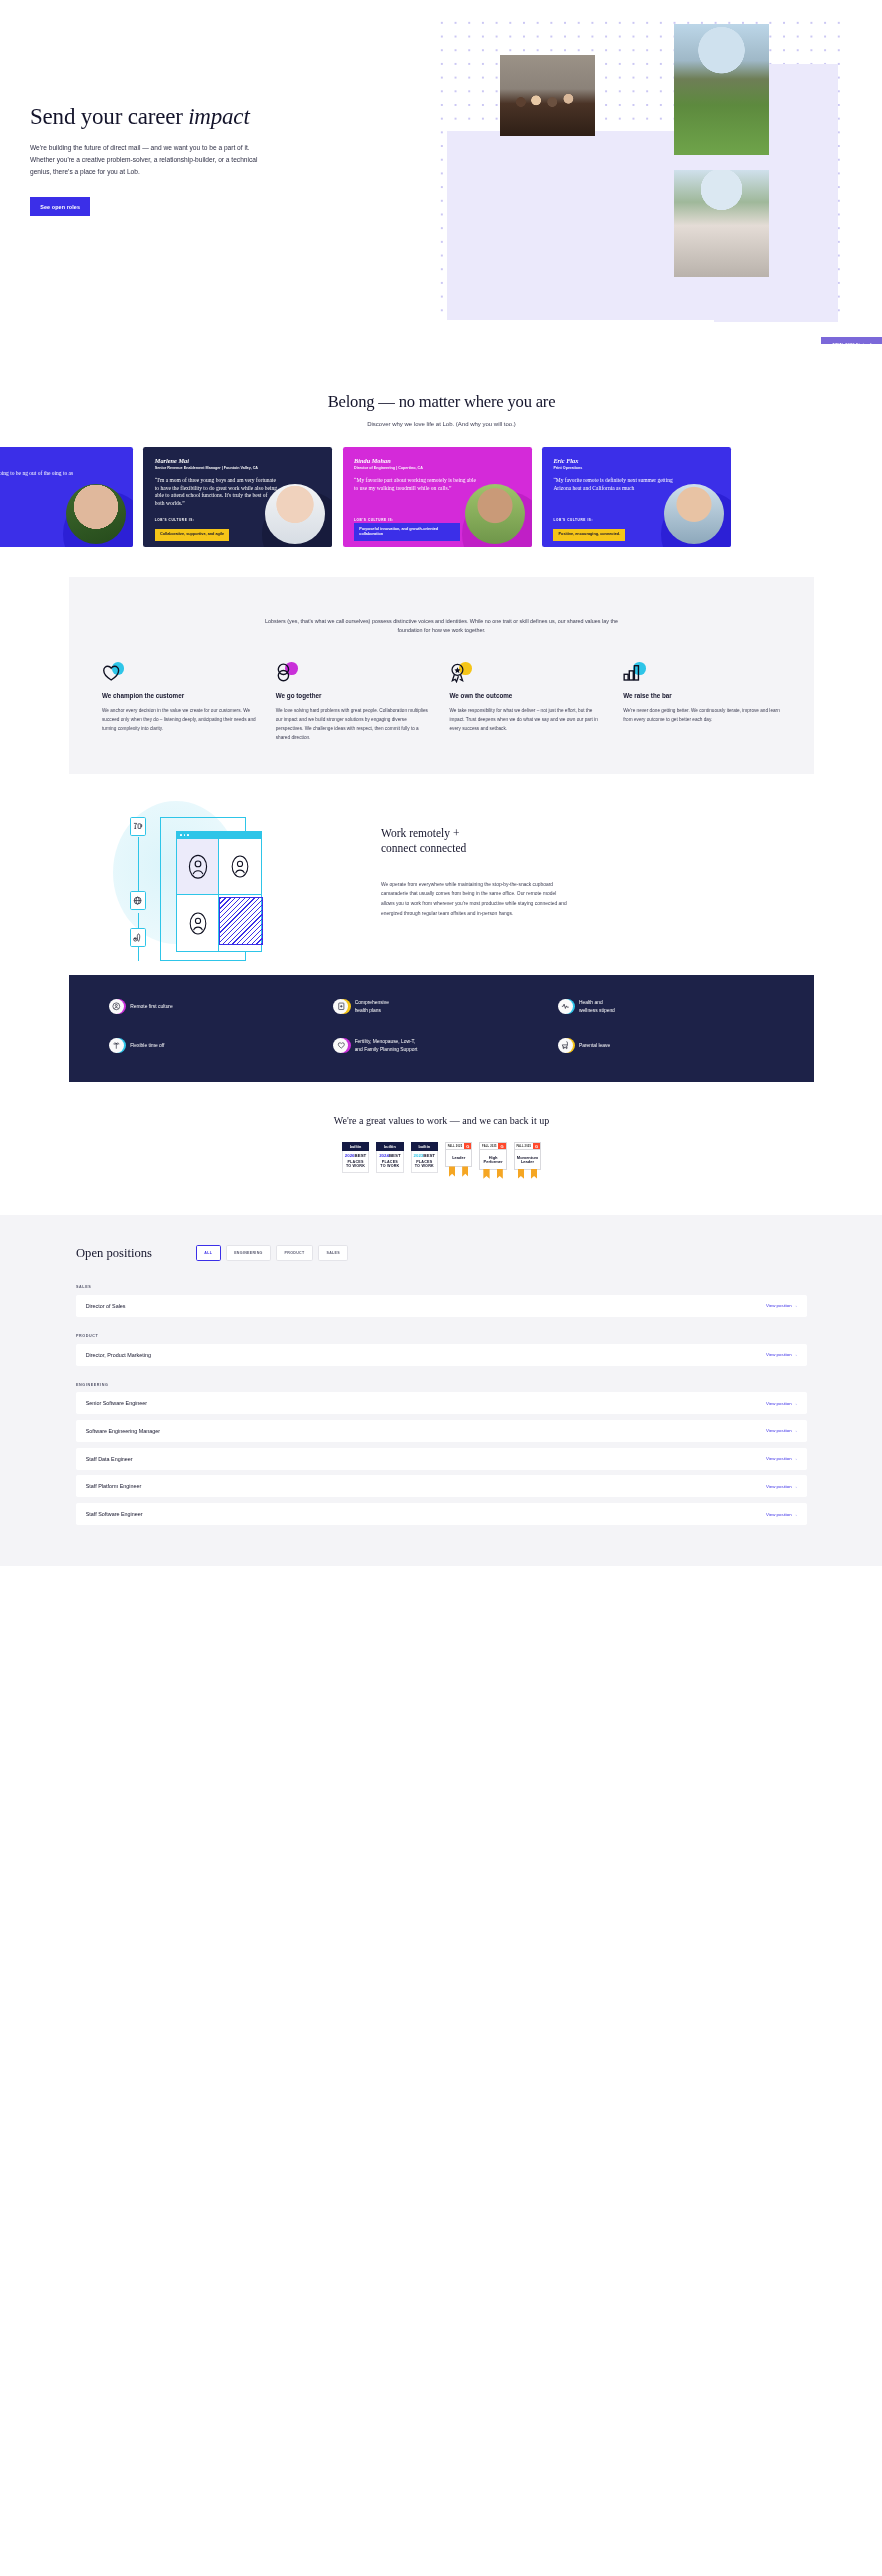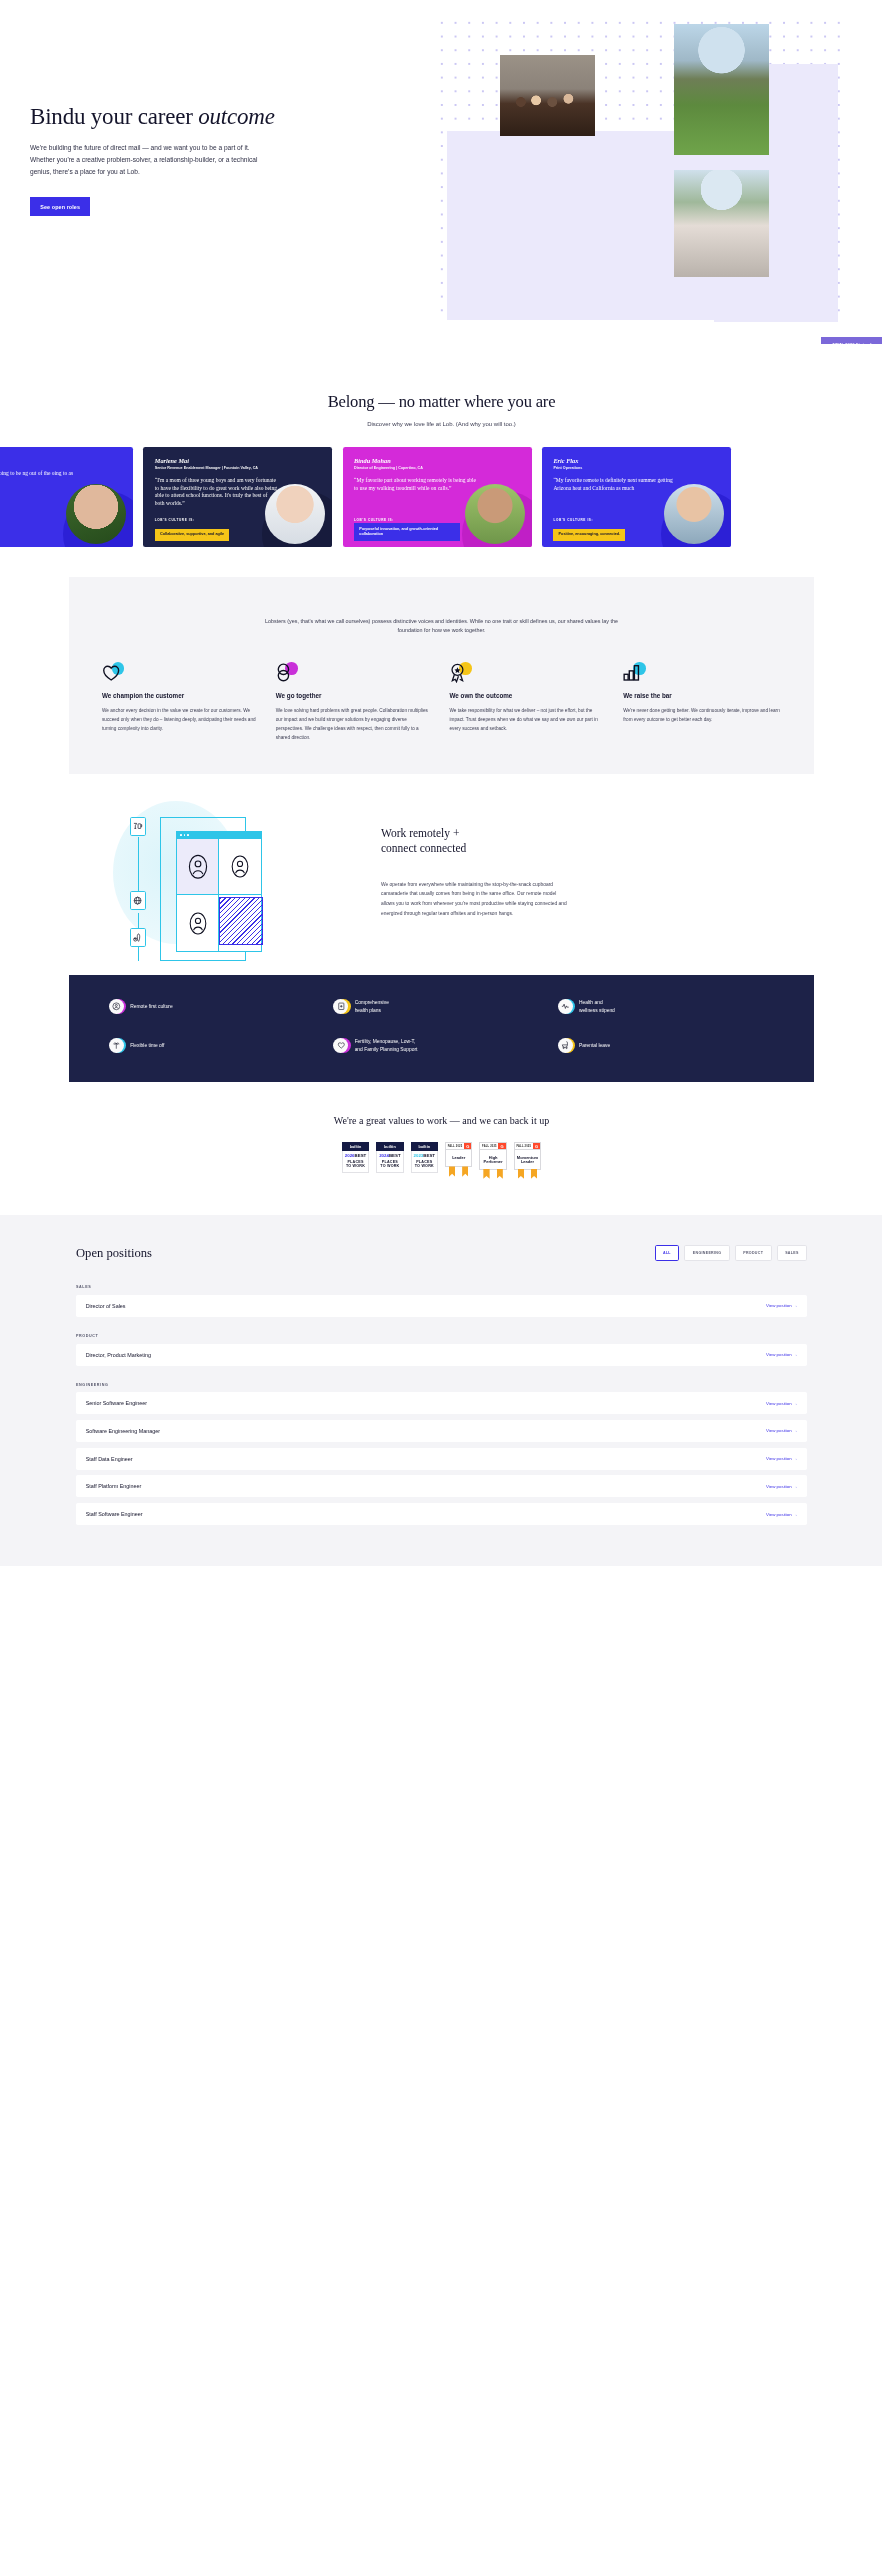--- a/index.html
+++ b/index.html
@@ -382,21 +382,21 @@
   .g2-label { font-size:4px; font-weight:700; line-height:1.2; padding:5.2px 1.1px 3.4px; color:#14142b; min-height:16px; }
   .g2-ribbon { position:relative; height:9.2px; }
   .g2-ribbon .l, .g2-ribbon .r {
     position:absolute; top:-1.1px; width:6.3px; height:10.3px; background:#f5a623;
   }
   .g2-ribbon .l { left:4px; clip-path: polygon(0 0,100% 0,100% 100%,50% 72%,0 100%); }
   .g2-ribbon .r { right:4px; clip-path: polygon(0 0,100% 0,100% 100%,50% 72%,0 100%); }
 
   
   .positions { background: #f4f4f7; padding: 30px 76px 41px; }
-  .pos-head { display: flex; justify-content: space-between; align-items: center; gap: 44px; }
+  .pos-head { display: flex; align-items: center; gap: 44px; }
   .pos-head h2 {
     font-family: "Liberation Serif", serif;
     font-size: 12.6px;
     font-weight: 400;
     color: #14142b;
   }
   .filters { display: flex; gap: 5.2px; }
   .filter {
     background: #fff;
     border: 0.6px solid #e4e4e9;
@@ -440,21 +440,21 @@
     <div class="hero-dots"></div>
     <div class="hero-lav"></div>
     <div class="hero-lav2"></div>
 
     <div class="photo ph1"></div>
     <div class="photo ph2"></div>
     <div class="photo ph3"></div>
     <div class="photo ph4"></div>
 
     <div class="hero-left">
-      <h1 class="hero-title"><span>Bindu your career </span><em>outcome</em></h1>
+      <h1 class="hero-title"><span>Send your career </span><em>impact</em></h1>
       <p class="hero-sub">We're building the future of direct mail — and we want you to be a part of it. Whether you're a creative problem-solver, a relationship-builder, or a technical genius, there's a place for you at Lob.</p>
       <button class="hero-btn">See open roles</button>
     </div>
 
     <div class="hero-badge">
       <div>NEW: 2026 State of</div>
 
     </div>
   </section>
 

